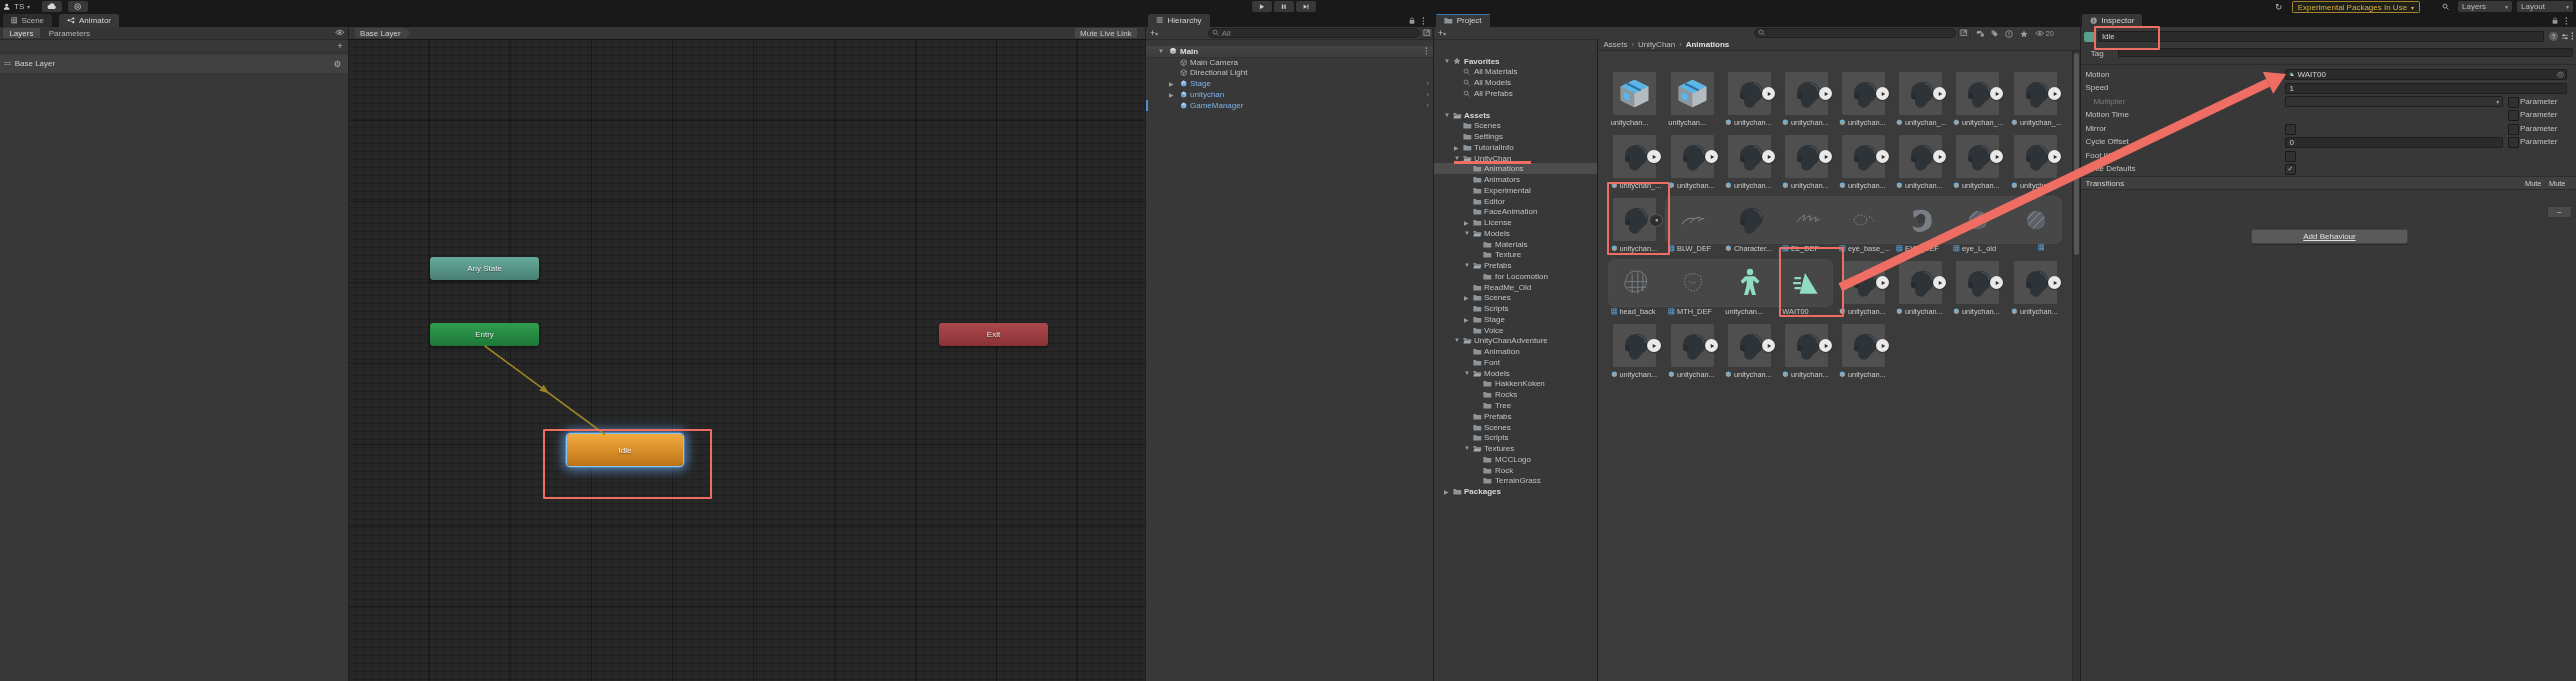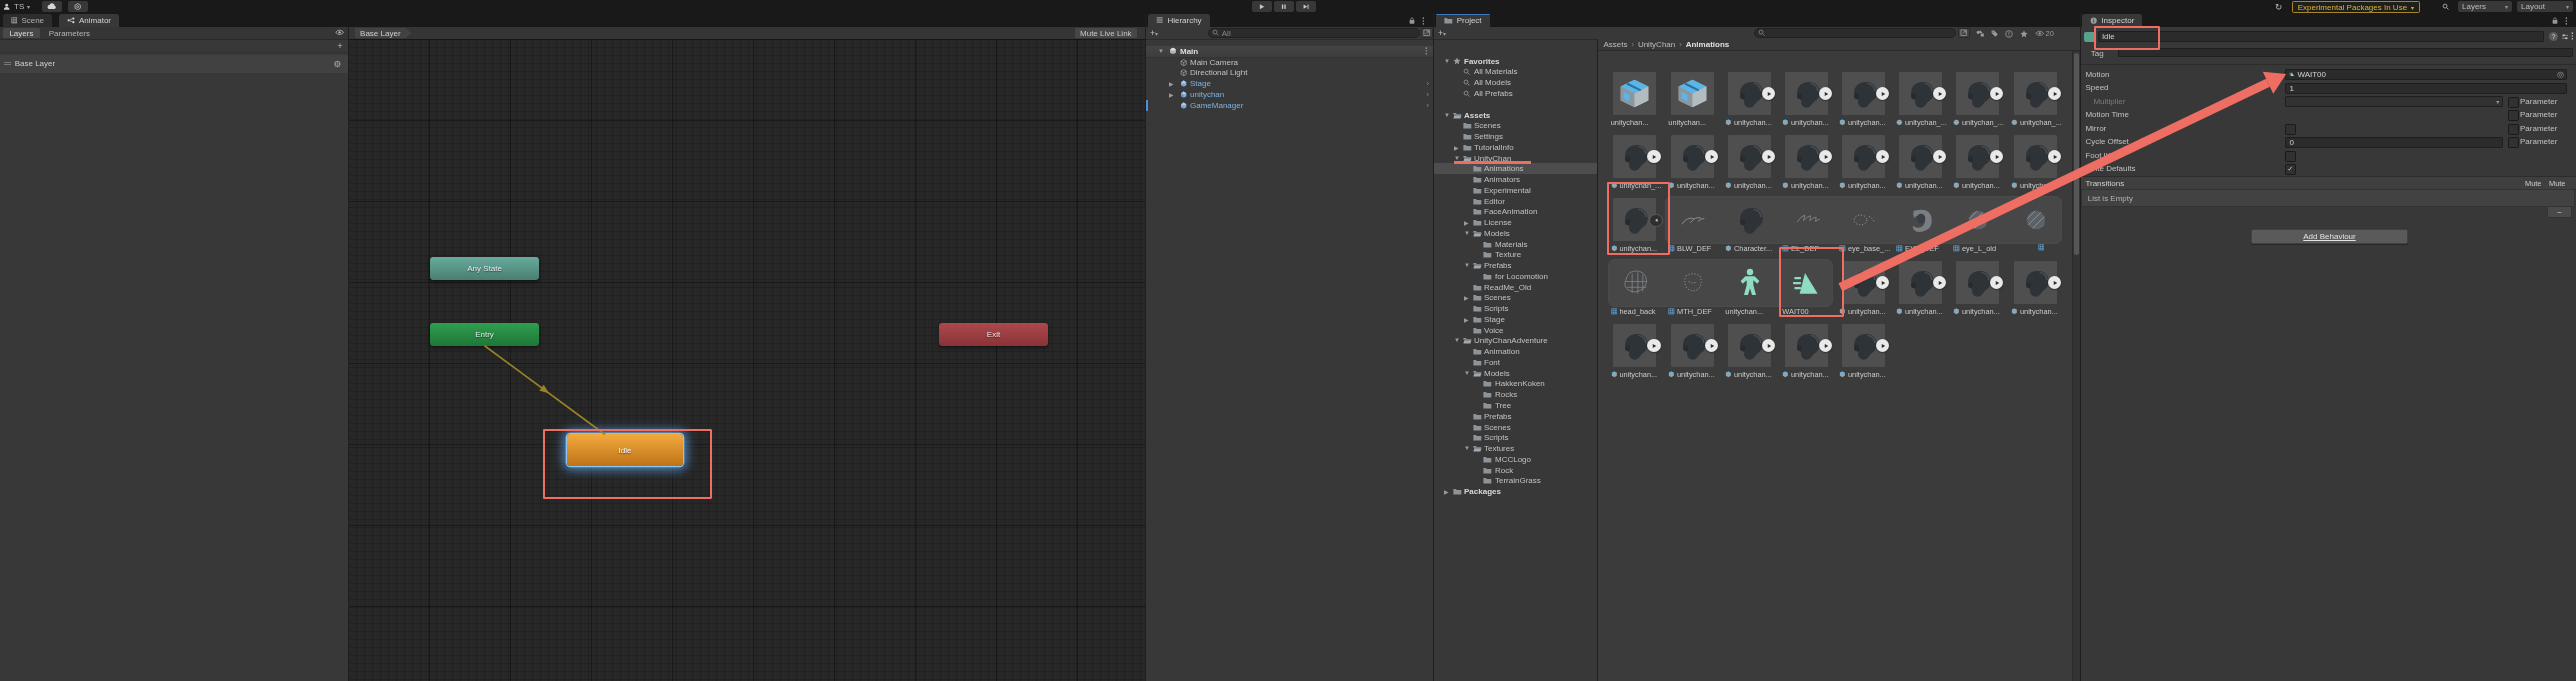--- a/index.html
+++ b/index.html
@@ -1656,23 +1656,20 @@
         <div class="checkbox" style="left: 205px; top: 124px;"></div>
         <div class="insp-label" style="left: 5.4px; top: 137px;">Write Defaults</div>
         <div class="checkbox" style="left: 205px; top: 137px;">✓</div>
       </div>
 
     <div class="hdr-row" style="top:149px;">
       <span style="margin-left:5.4px;">Transitions</span>
       <span class="abs" style="left:445px;font-size:7.4px;">Mute</span>
       <span class="abs" style="left:469px;font-size:7.4px;">Mute</span>
     </div>
-    <div class="list-box" style="top:162px;">
-      <span style="margin-left:5.4px;">List is Empty</span>
-    </div>
     <div class="minus-box" style="left:467px;top:179px;">
         <span>−</span>
       </div>
     <div class="big-btn" style="left:171px;top:202px;width:155px;text-decoration:underline;">
         <span>Add Behaviour</span>
       </div>
   </div>
 
   <div id="annotations">
       <div class="anno-box" style="left: 543px; top: 429px; width: 165px; height: 66px; border-color: rgb(239, 110, 99);"></div>

